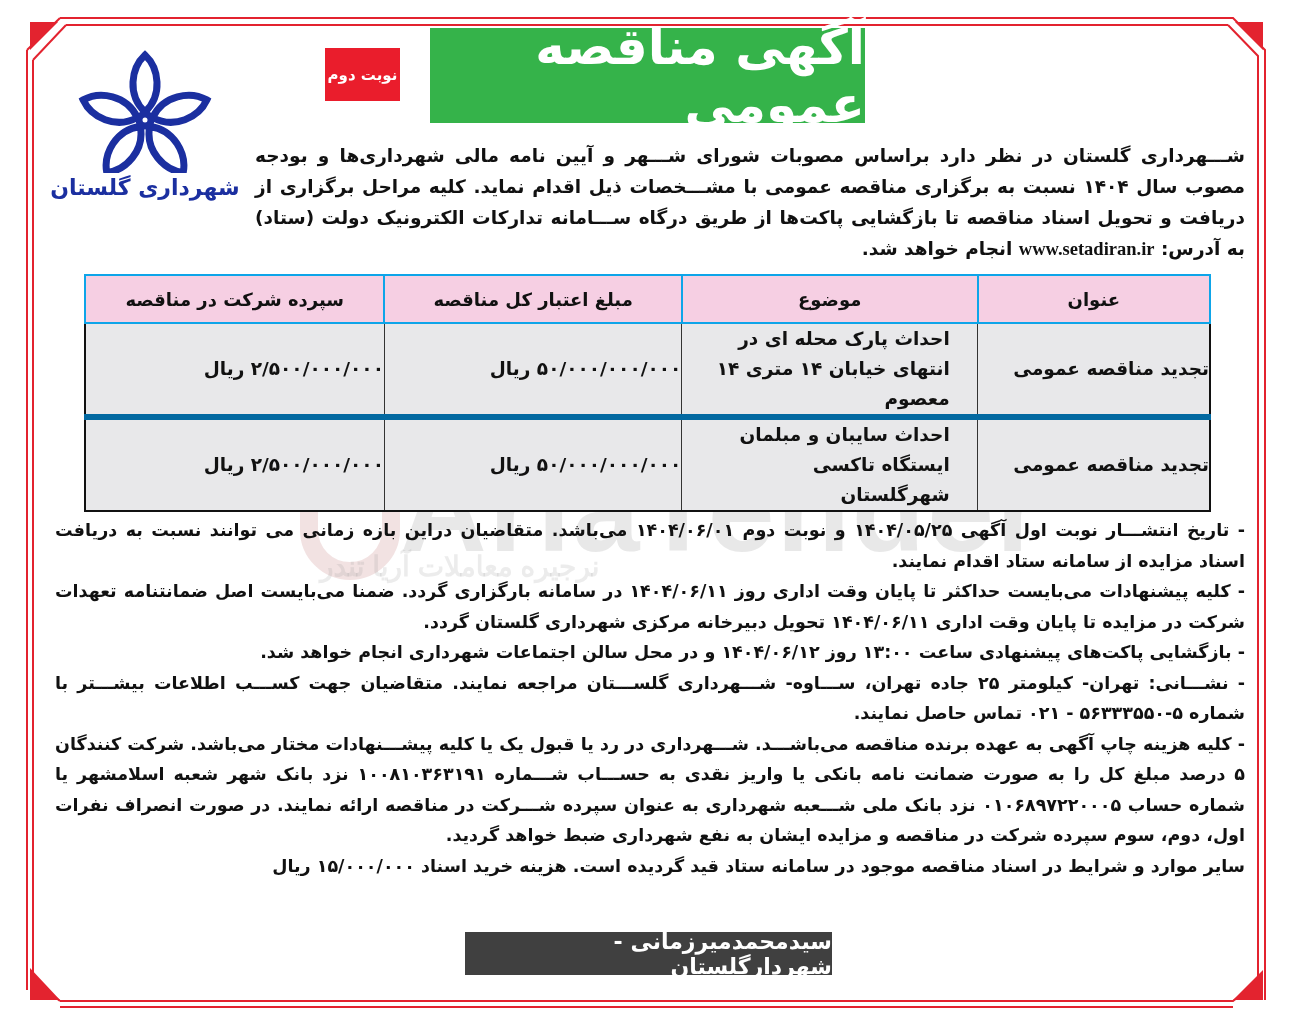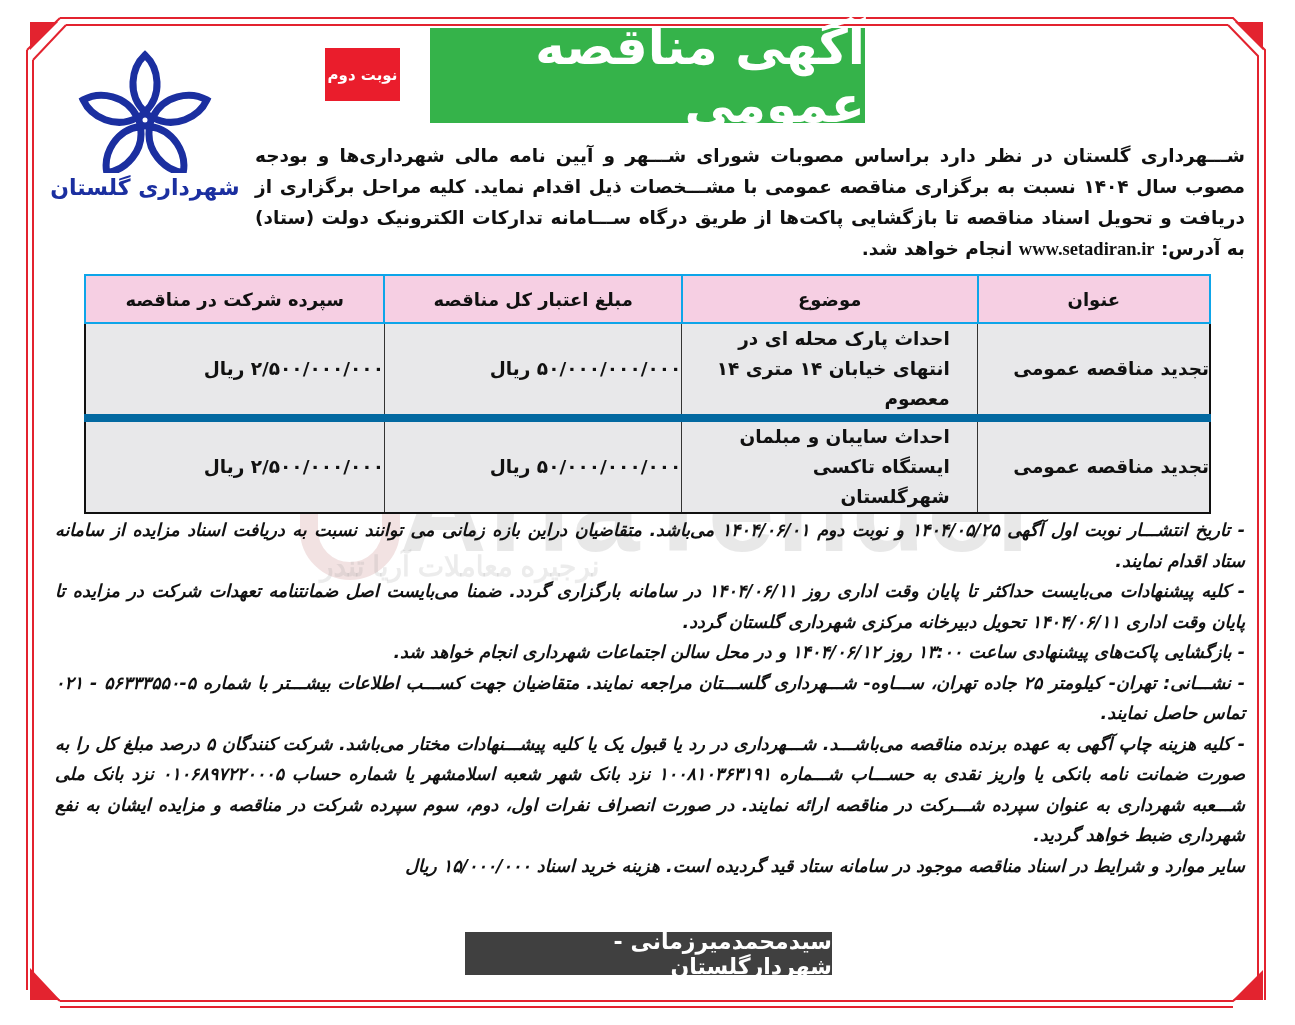--- a/index.html
+++ b/index.html
@@ -43,21 +43,21 @@
       border: 2px solid #111;
     }
     .tender-table th {
       background: #f6cfe3; height: 48px; font-size: 18px; font-weight: bold; border: 2px solid #0ea5e9;
       text-align: center;
     }
     .tender-table td {
       background: #e8e8ea; height: 82px; font-size: 18.5px; font-weight: bold; border: 1px solid #333;
       text-align: right; line-height: 30px;
     }
-    .tender-table tr.row-sep td { border-top: 8px solid #0369a1; }
+    .tender-table tr.row-sep td { border-top: 6px solid #0369a1; }
     .col-title { width: 233px; }
     .col-subject { width: 296px; }
     .col-budget { width: 298px; }
     .col-deposit { width: 300px; }
 
     
     .watermark {
       position: absolute; left: 300px; top: 440px; width: 700px; height: 160px; pointer-events: none;
       color: rgba(150,150,150,0.22); font-family: "Liberation Sans", sans-serif; font-weight: bold;
     }
@@ -66,21 +66,21 @@
     .watermark .wm-shield {
       position: absolute; left: 0; top: 10px; width: 100px; height: 130px;
       border: 18px solid rgba(205,140,140,0.25); border-radius: 45px 45px 55px 55px;
     }
 
     
     .notes {
       position: absolute; left: 55px; top: 515px; width: 1190px; direction: rtl;
       font-size: 17.5px; font-weight: bold; line-height: 30.5px; text-align: justify; text-align-last: right;
     }
-    .notes p { margin: 0; font-style: italic; }
+    .notes p { margin: 0; }
 
     
     .signature {
       position: absolute; left: 465px; top: 932px; width: 367px; height: 43px;
       background: #404040; color: #fff; display: flex; align-items: center; justify-content: center;
       font-weight: bold; font-size: 22px;
     }
   </style>
 </head>
 <body>

